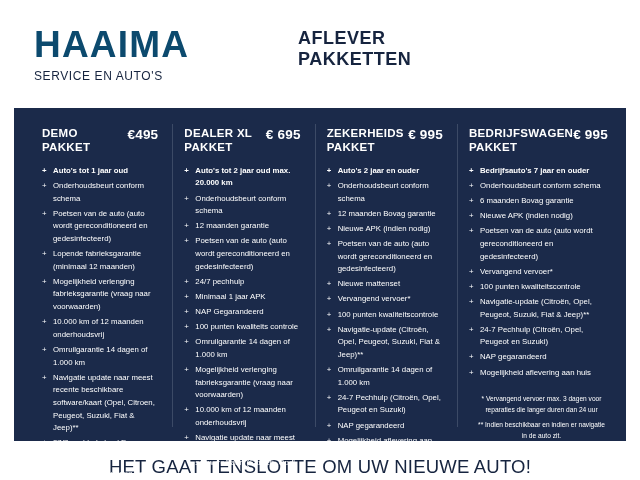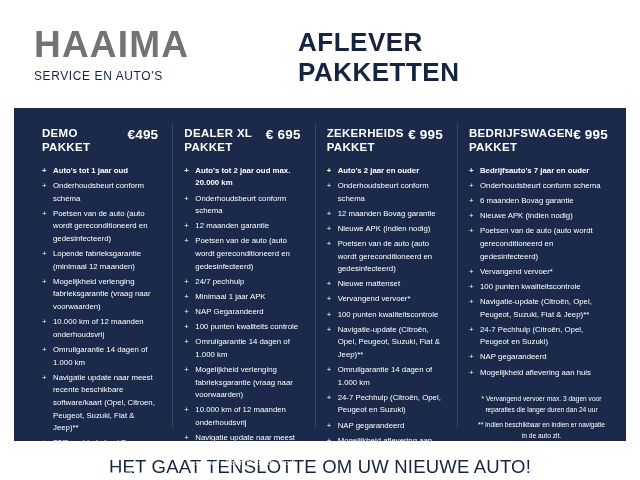--- a/index.html
+++ b/index.html
@@ -29,37 +29,37 @@
     height: 104px;
   }
   .brand {
     width: 250px;
     flex: 0 0 250px;
   }
   .brand-name {
     font-size: 37px;
     font-weight: bold;
     letter-spacing: 1.2px;
-    color: #737373;
+    color: #0c4a6e;
     line-height: 1;
     font-family: "Liberation Sans", sans-serif;
   }
   .brand-sub {
     font-size: 12px;
     color: #16243f;
     letter-spacing: 0.6px;
     margin-top: 7px;
     line-height: 1;
   }
   .title-block {
     padding-left: 14px;
     padding-top: 2px;
   }
   .title-line {
-    font-size: 26px;
+    font-size: 18px;
     font-weight: bold;
     color: #16243f;
     line-height: 1.15;
     letter-spacing: 0.5px;
   }
   
   .panel {
     position: relative;
     margin: 4px 14px 0 14px;
     background: #1b2a4a;

